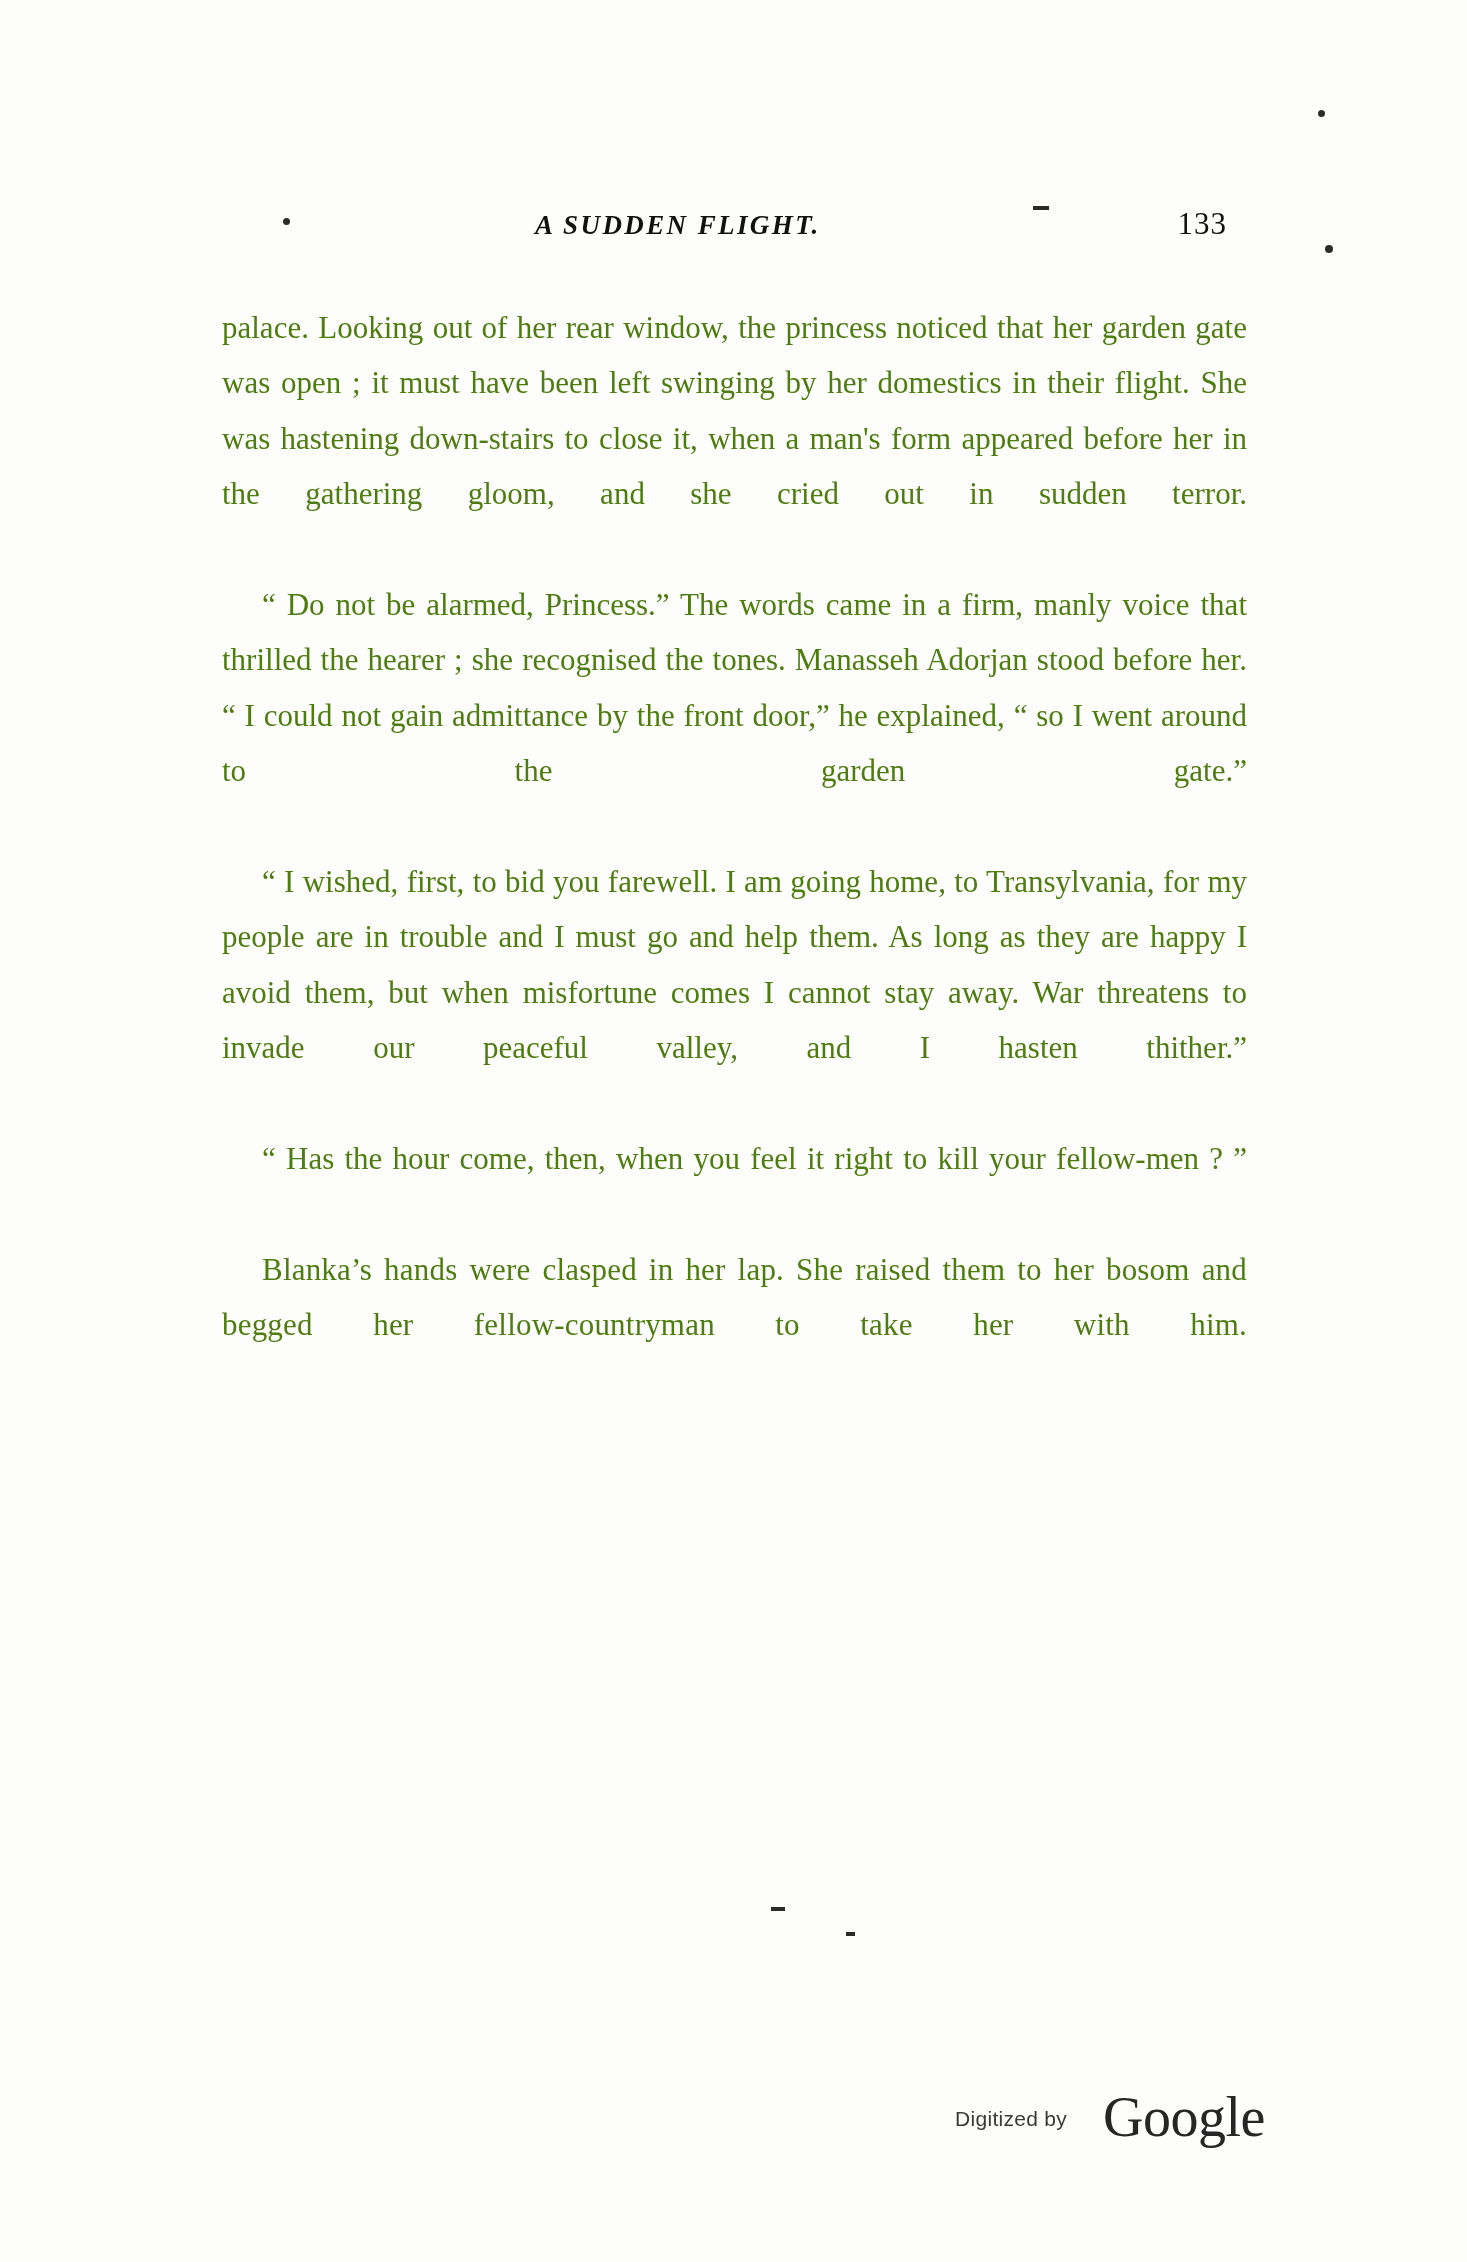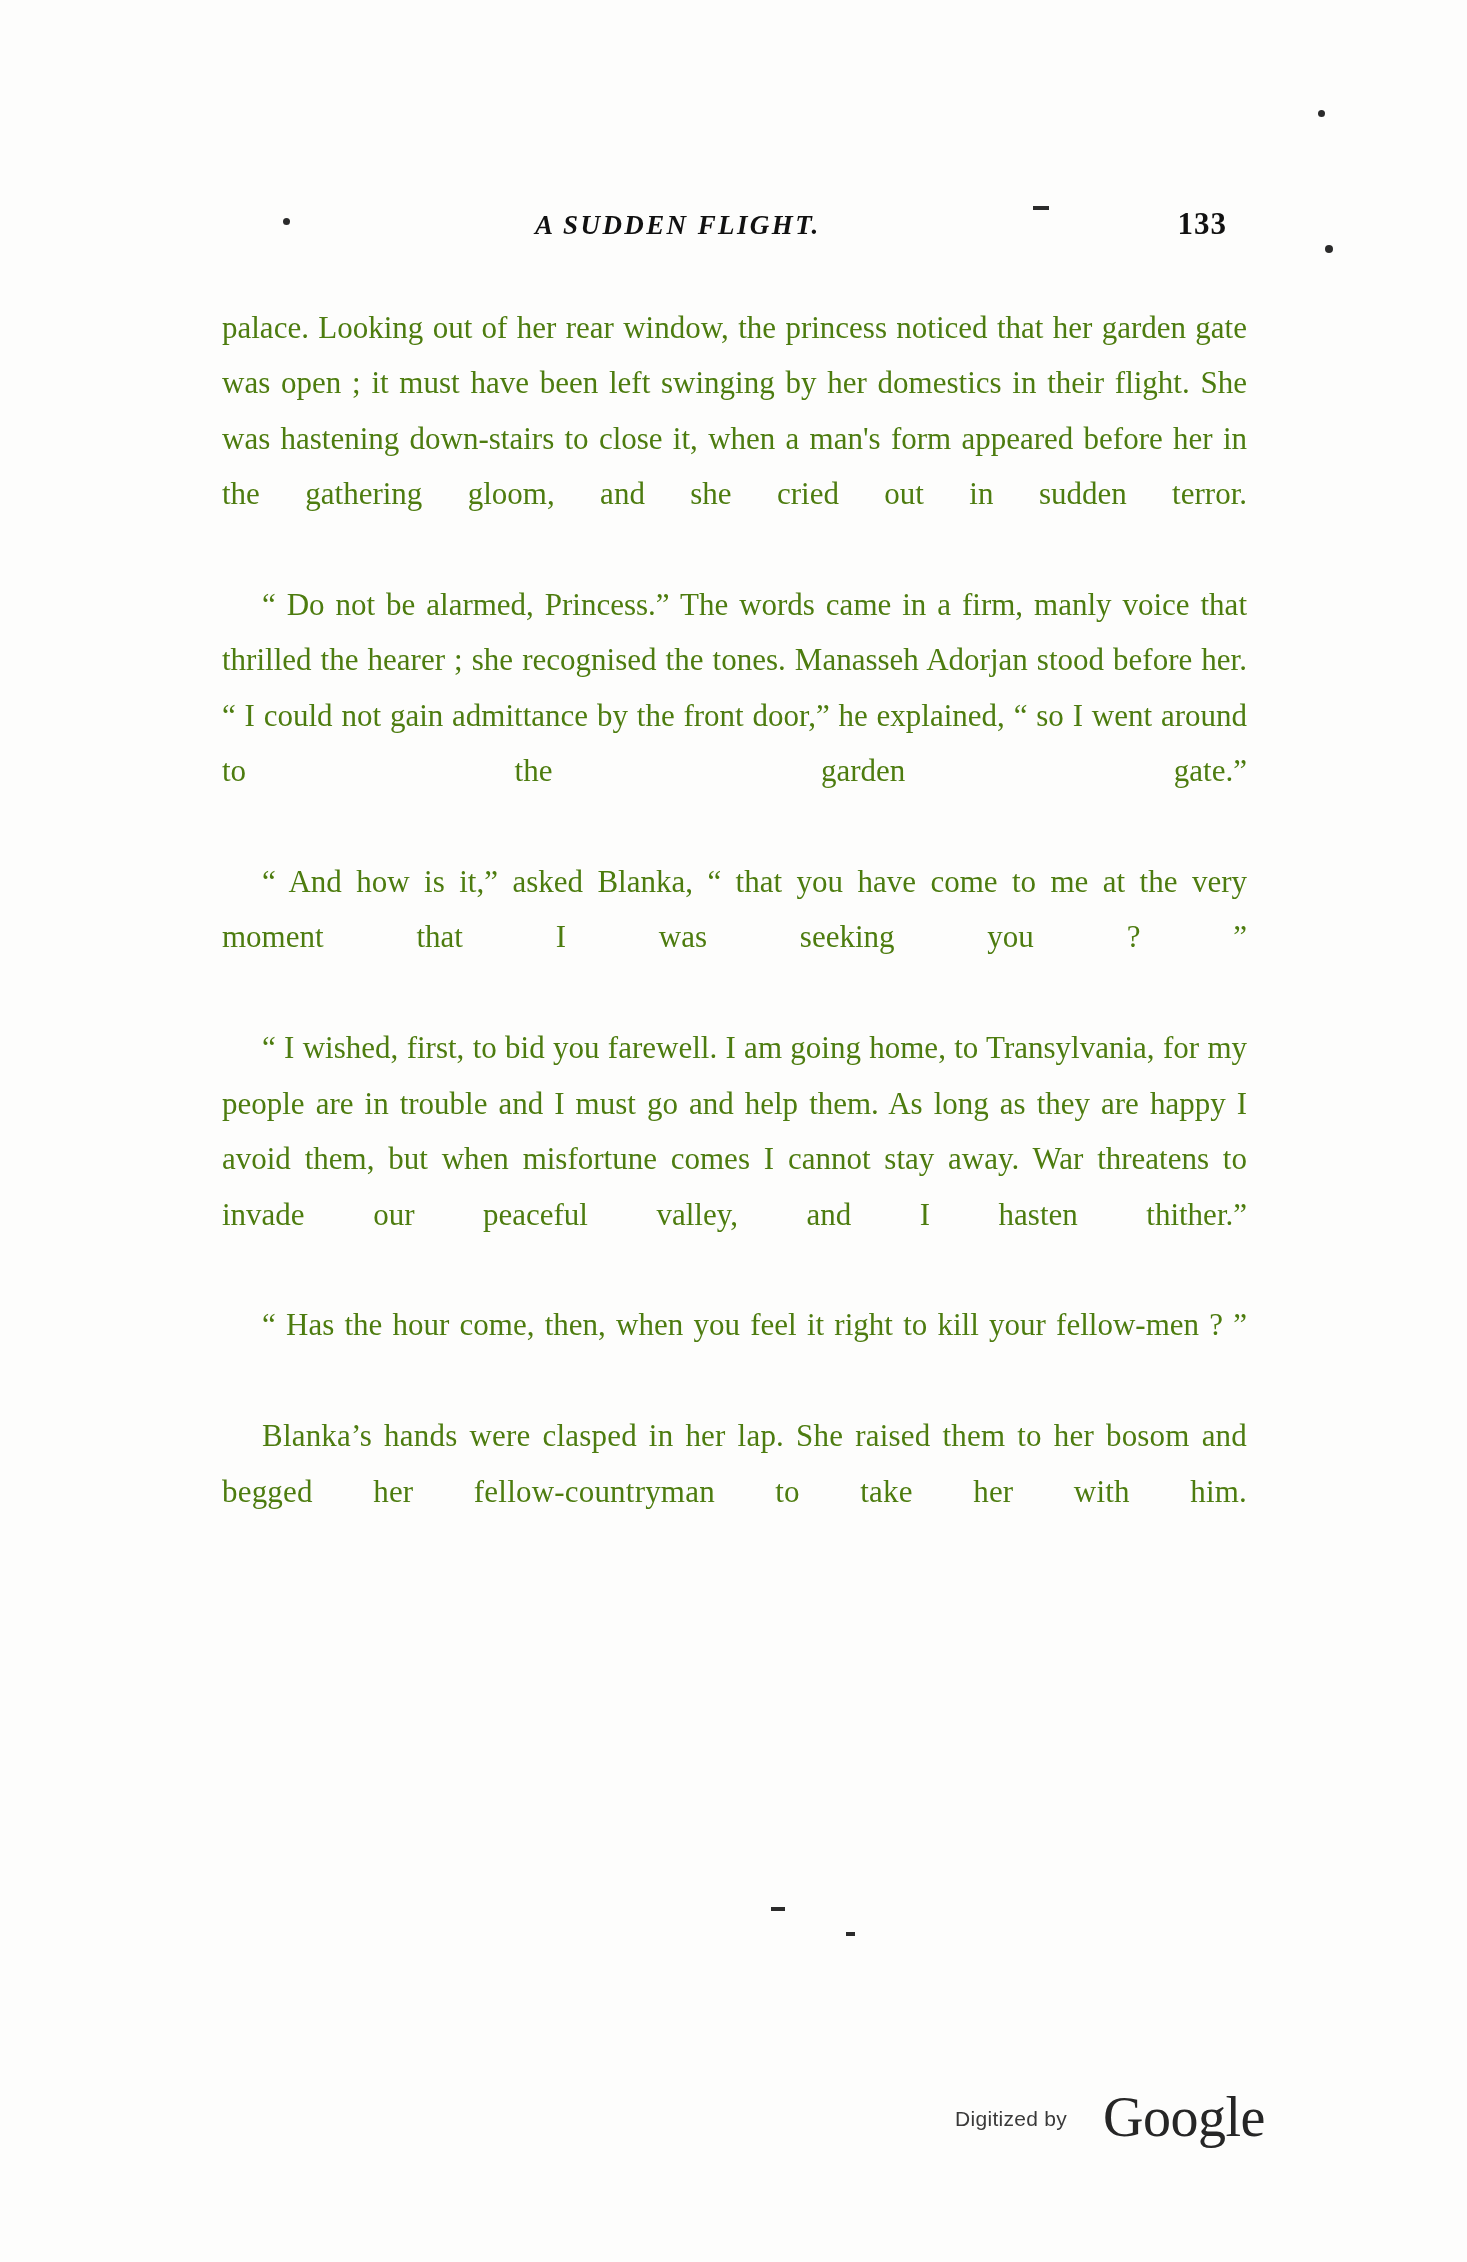--- a/index.html
+++ b/index.html
@@ -44,21 +44,20 @@
     color: #111;
     white-space: nowrap;
   }
   .header-folio {
     position: absolute;
     right: 18px;
     top: -4px;
     font-size: 31px;
     letter-spacing: 1px;
     color: #111;
-    font-weight: bold;
   }
 
   
   .speck {
     position: absolute;
     background: #2b2b2b;
     border-radius: 50%;
   }
   .speck.s1 { left: 283px; top: 218px; width: 7px; height: 7px; }
   .speck.s2 { left: 1318px; top: 110px; width: 7px; height: 7px; }
@@ -140,21 +139,20 @@
   <div class="dash d3"></div>
 
   <div class="header">
     <div class="header-title">A SUDDEN FLIGHT.</div>
     <div class="header-folio">133</div>
   </div>
 
   <div class="body-text">
     <p class="para">palace.  Looking out of her rear window, the princess noticed that her garden gate was open ; it must have been left swinging by her domestics in their flight. She was hastening down-stairs to close it, when a man's form appeared before her in the gathering gloom, and she cried out in sudden terror.</p>
     <p class="para indent">“ Do not be alarmed, Princess.”   The words came in a firm, manly voice that thrilled the hearer ; she recognised the tones.   Manasseh Adorjan stood before her.   “ I could not gain admittance by the front door,” he explained, “ so I went around to the garden gate.”</p>
-    <p class="para indent">“ And how is it,” asked Blanka, “ that you have come to me at the very moment that I was seeking you ? ”</p>
     <p class="para indent">“ I wished, first, to bid you farewell.   I am going home, to Transylvania, for my people are in trouble and I must go and help them.   As long as they are happy I avoid them, but when misfortune comes I cannot stay away.   War threatens to invade our peaceful valley, and I hasten thither.”</p>
     <p class="para indent">“ Has the hour come, then, when you feel it right to kill your fellow-men ? ”</p>
     <p class="para indent tilt-a">Blanka’s hands were clasped in her lap.  She raised them to her bosom and begged her fellow-countryman to take her with him.</p>
   </div>
 
   <div class="footer">
     <div class="digitized">Digitized by</div>
     <div class="google">Google</div>
   </div>
 

